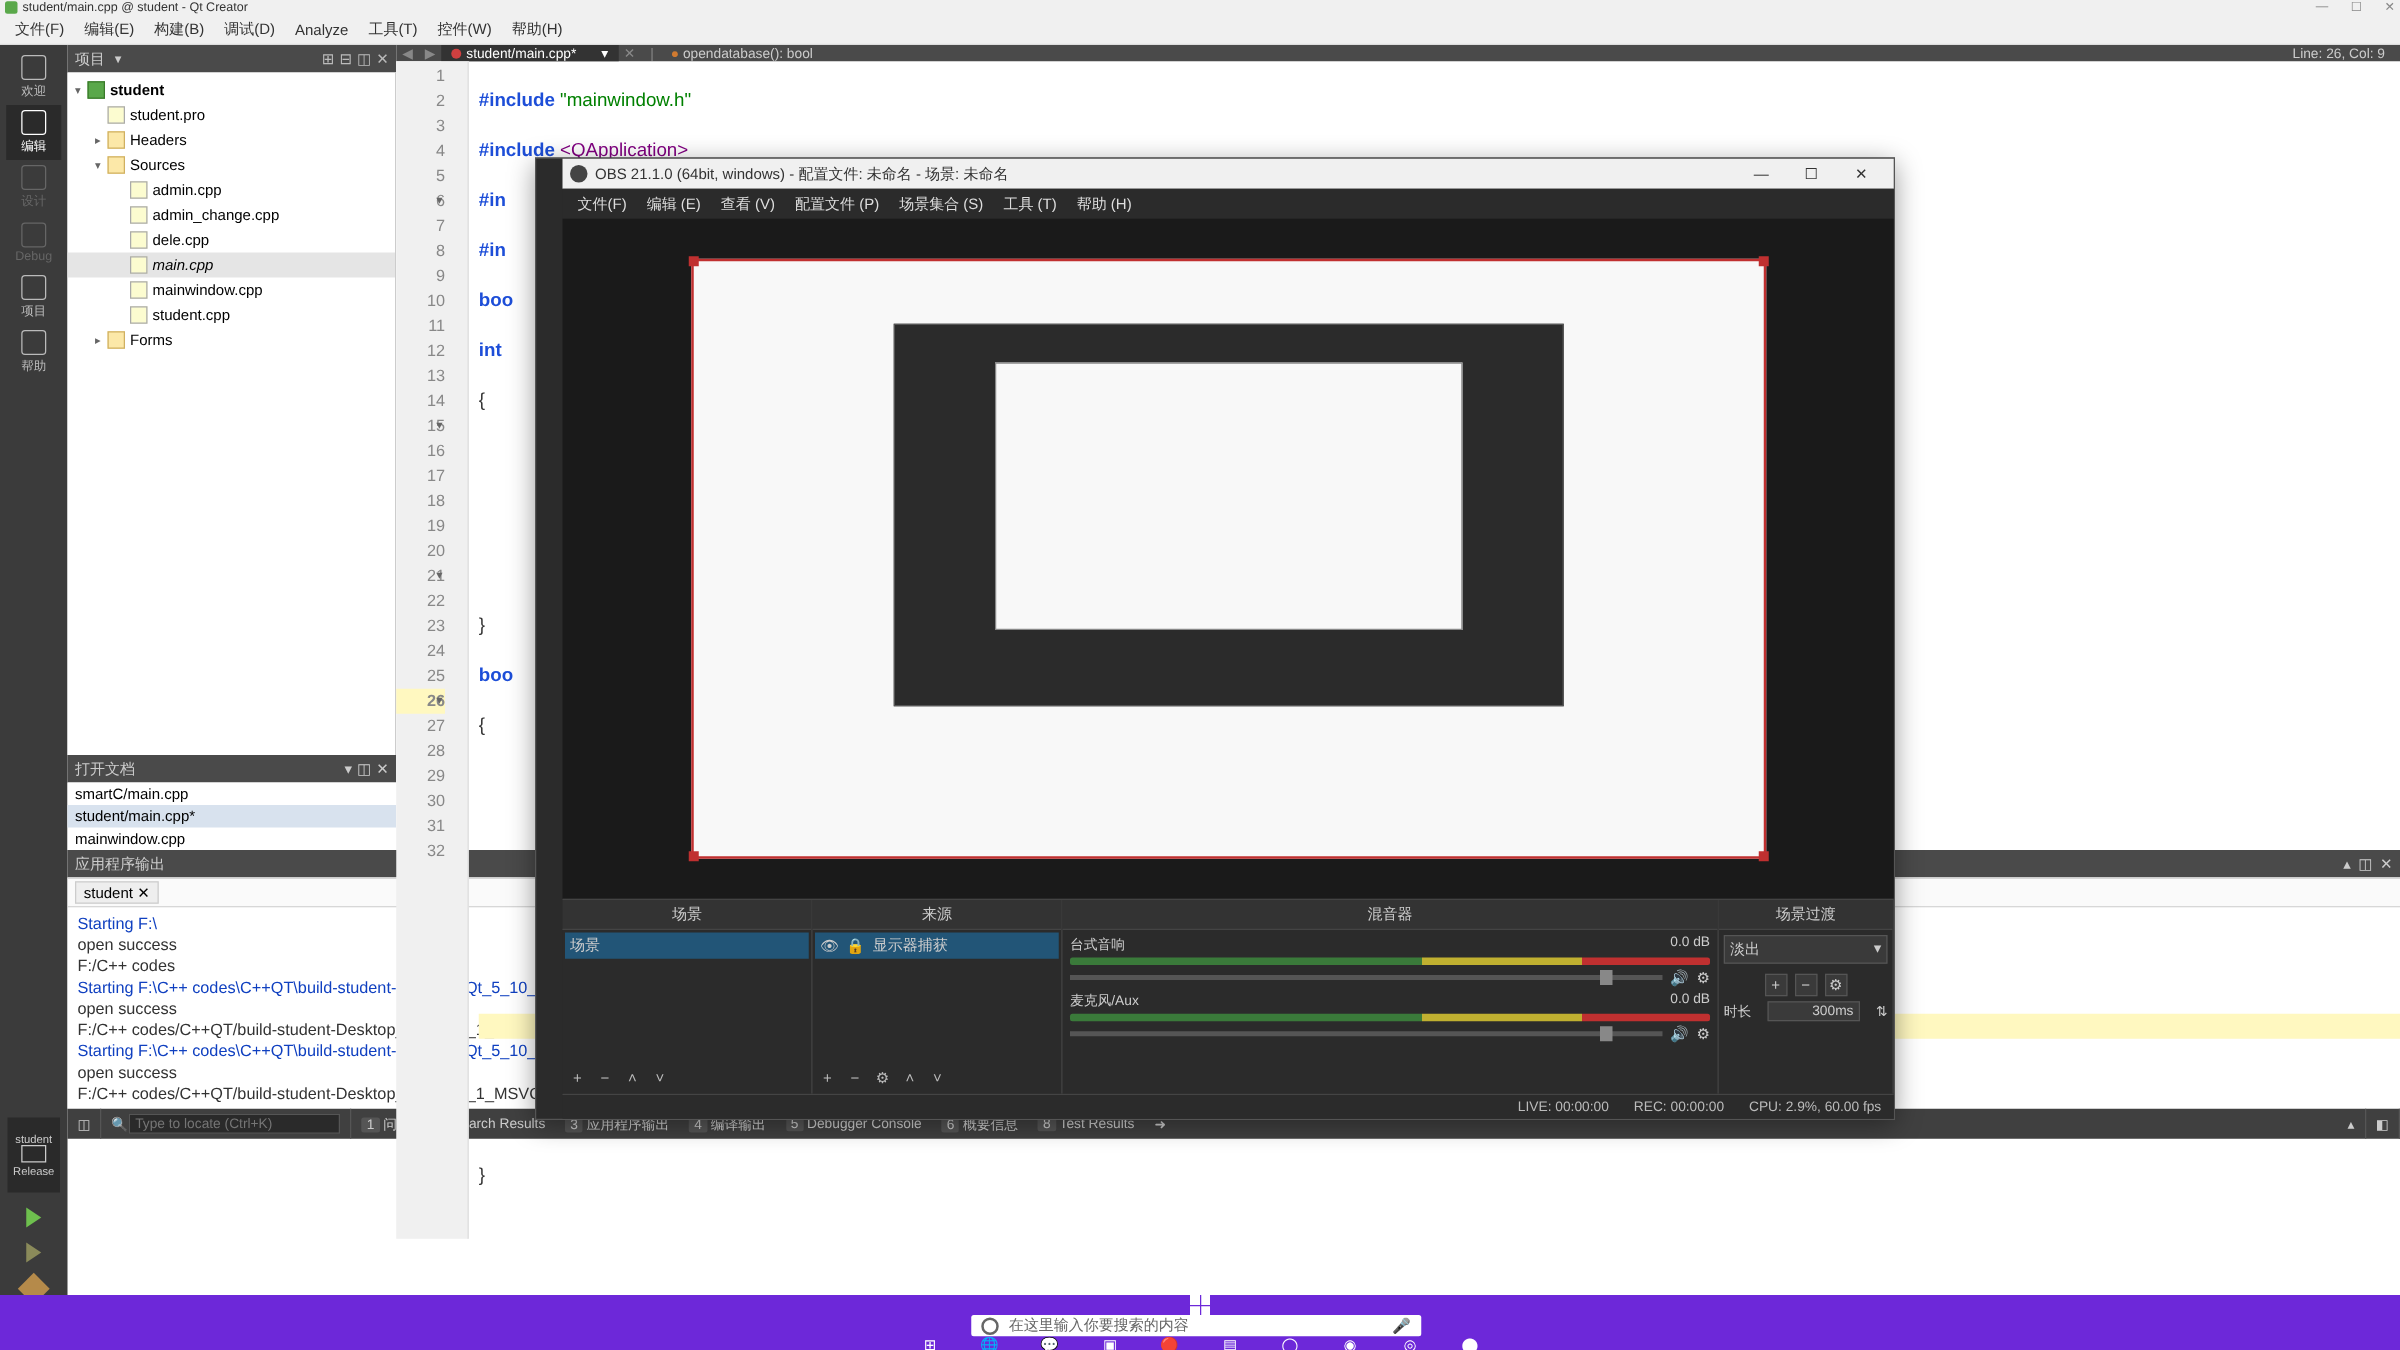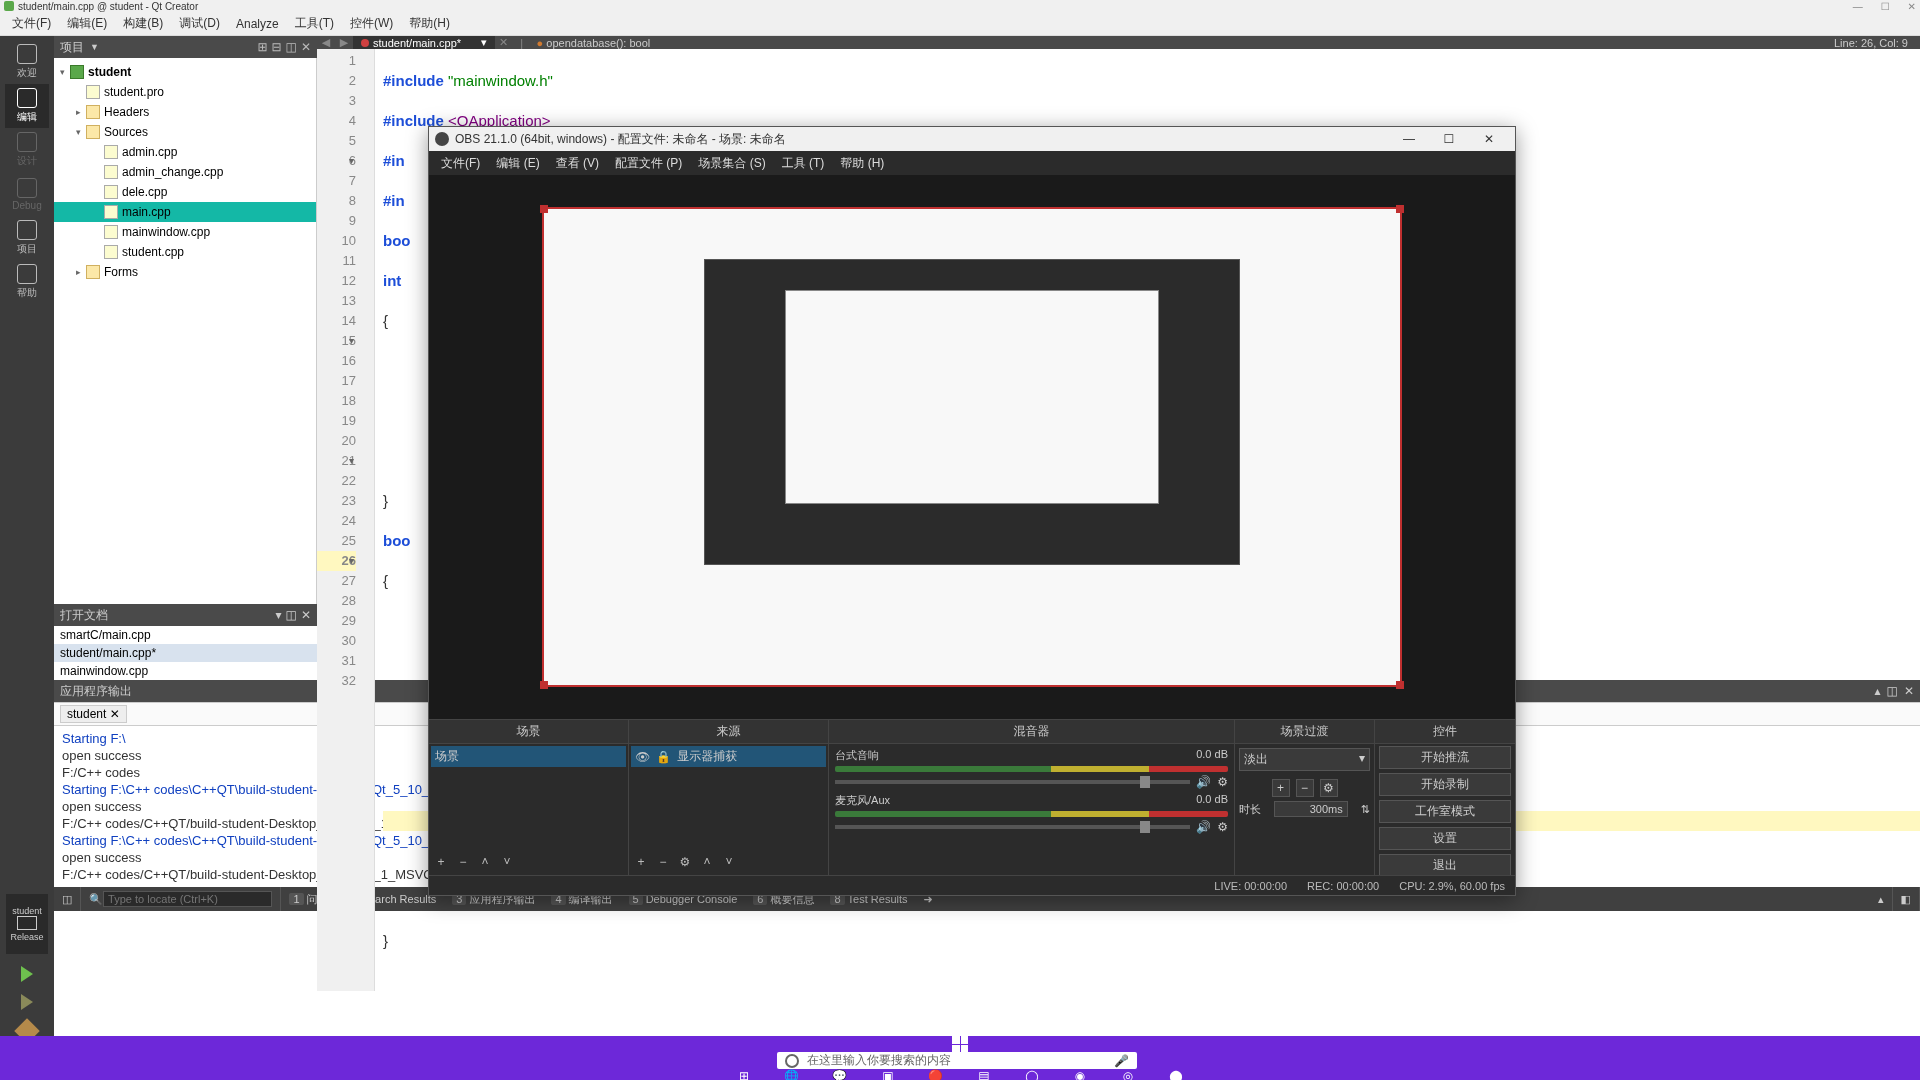--- a/index.html
+++ b/index.html
@@ -25,21 +25,21 @@
 .qt-leftbar .run-chip { width: 42px; height: 60px; background: #2a2a2a; color: #ccc; font-size: 9px; display: flex; flex-direction: column; align-items: center; justify-content: center; margin-bottom: 6px; }
 .qt-leftbar .run-chip .mon { width: 20px; height: 14px; border: 1px solid #ccc; margin-bottom: 2px; }
 
 .qt-main { flex: 1; display: flex; flex-direction: column; }
 .qt-proj-hdr { height: 22px; background: #4a4a4a; color: #ccc; font-size: 12px; display: flex; align-items: center; padding: 0 6px; }
 .qt-proj-hdr .arrow { margin-left: 6px; font-size: 9px; }
 .qt-proj-hdr .btns { margin-left: auto; display: flex; gap: 4px; color: #bbb; }
 .qt-splith { display: flex; flex: 1; }
 .qt-tree { width: 263px; background: #fff; border-right: 1px solid #ccc; font-size: 12px; padding: 4px 0; overflow: hidden; }
 .qt-tree .row { display: flex; align-items: center; height: 20px; padding-left: 6px; cursor: pointer; }
-.qt-tree .row.sel { background: #14b8a6; }
+.qt-tree .row.sel { background: #e5e5e5; font-style: italic; }
 .qt-tree .caret { width: 10px; font-size: 9px; color: #666; }
 .qt-tree .ficon { width: 14px; height: 14px; margin-right: 4px; border: 1px solid #aaa; background: #fcfcd0; }
 .qt-tree .ficon.fldr { background: #fce8a8; border-color: #d0b060; }
 .qt-tree .ficon.prj { background: #5aa84a; border-color: #3a7a2a; }
 .qt-tree .ind1 { padding-left: 22px; }
 .qt-tree .ind2 { padding-left: 40px; }
 
 .qt-openfiles { height: 22px; background: #4a4a4a; color: #ccc; font-size: 12px; display: flex; align-items: center; padding: 0 6px; }
 .qt-openfiles .btns { margin-left: auto; display: flex; gap: 4px; }
 .qt-filelist { background: #fff; font-size: 12px; }
@@ -85,21 +85,21 @@
 .win-search { width: 360px; height: 32px; background: #fff; display: flex; align-items: center; color: #666; border-radius: 2px; margin-right: 6px;}
 .win-search .circ { width: 14px; height: 14px; border: 2px solid #666; border-radius: 50%; margin: 0 8px; }
 .win-search .mic { margin-left: auto; margin-right: 8px; }
 .win-tbicons { display: flex; height: 100%; }
 .win-tbicons .ic { width: 48px; display: flex; align-items: center; justify-content: center; position: relative; }
 .win-tbicons .ic.act::after { content: ""; position: absolute; bottom: 0; left: 4px; right: 4px; height: 2px; background: #76b9ed; }
 .win-tray { margin-left: auto; display: flex; align-items: center; gap: 10px; padding-right: 6px; font-size: 11px; }
 .win-tray .clock { text-align: right; line-height: 13px; }
 
 
-.obs { position: absolute; left: 428px; top: 126px; width: 1088px; height: 770px; background: #2b2b2b; border: 1px solid #555; box-shadow: 0 4px 20px rgba(0,0,0,.4); display: flex; flex-direction: column; color: #ccc; font-size: 12px; }
+.obs { position: absolute; left: 428px; top: 126px; width: 1088px; height: 770px; background: #2b2b2b; border: 1px solid #555; box-shadow: 0 4px 20px rgba(0,0,0,.4); display: flex; flex-direction: column; color: #ccc; font-size: 12px; padding-left: 21px; }
 .obs-titlebar { height: 24px; background: #f0f0f0; color: #333; display: flex; align-items: center; padding: 0 6px; }
 .obs-titlebar .ico { width: 14px; height: 14px; background: #444; border-radius: 50%; margin-right: 6px; }
 .obs-titlebar .ctl { margin-left: auto; display: flex; }
 .obs-titlebar .ctl span { width: 40px; text-align: center; }
 .obs-menubar { height: 24px; background: #2b2b2b; display: flex; align-items: center; padding: 0 4px; color: #ddd; }
 .obs-menubar span { padding: 0 8px; }
 .obs-preview { flex: 1; background: #1a1a1a; display: flex; align-items: center; justify-content: center; }
 .obs-preview .frame { width: 860px; height: 480px; background: #f8f8f8; border: 2px solid #c03030; position: relative; }
 .obs-preview .handle { position: absolute; width: 8px; height: 8px; background: #c03030; }
 .obs-preview .recursive { position: absolute; top: 50px; left: 160px; right: 160px; bottom: 120px; background: #2b2b2b; border: 1px solid #555; }
@@ -521,27 +521,19 @@
         <span class="b">+</span>
         <span class="b">−</span>
         <span class="b">⚙</span>
       </div>
       <div class="obs-dur">
         <span>时长</span>
         <span class="inp">300ms</span>
         <span>⇅</span>
       </div>
     </div>
-    <div class="obs-panel ctrl">
-      <div class="hdr">控件</div>
-      <div class="obs-ctrl-btn">开始推流</div>
-      <div class="obs-ctrl-btn">开始录制</div>
-      <div class="obs-ctrl-btn">工作室模式</div>
-      <div class="obs-ctrl-btn">设置</div>
-      <div class="obs-ctrl-btn">退出</div>
-    </div>
   </div>
   <div class="obs-statusbar">
     <span>LIVE: 00:00:00</span>
     <span>REC: 00:00:00</span>
     <span>CPU: 2.9%, 60.00 fps</span>
   </div>
 </div>
 
 </body></html>

